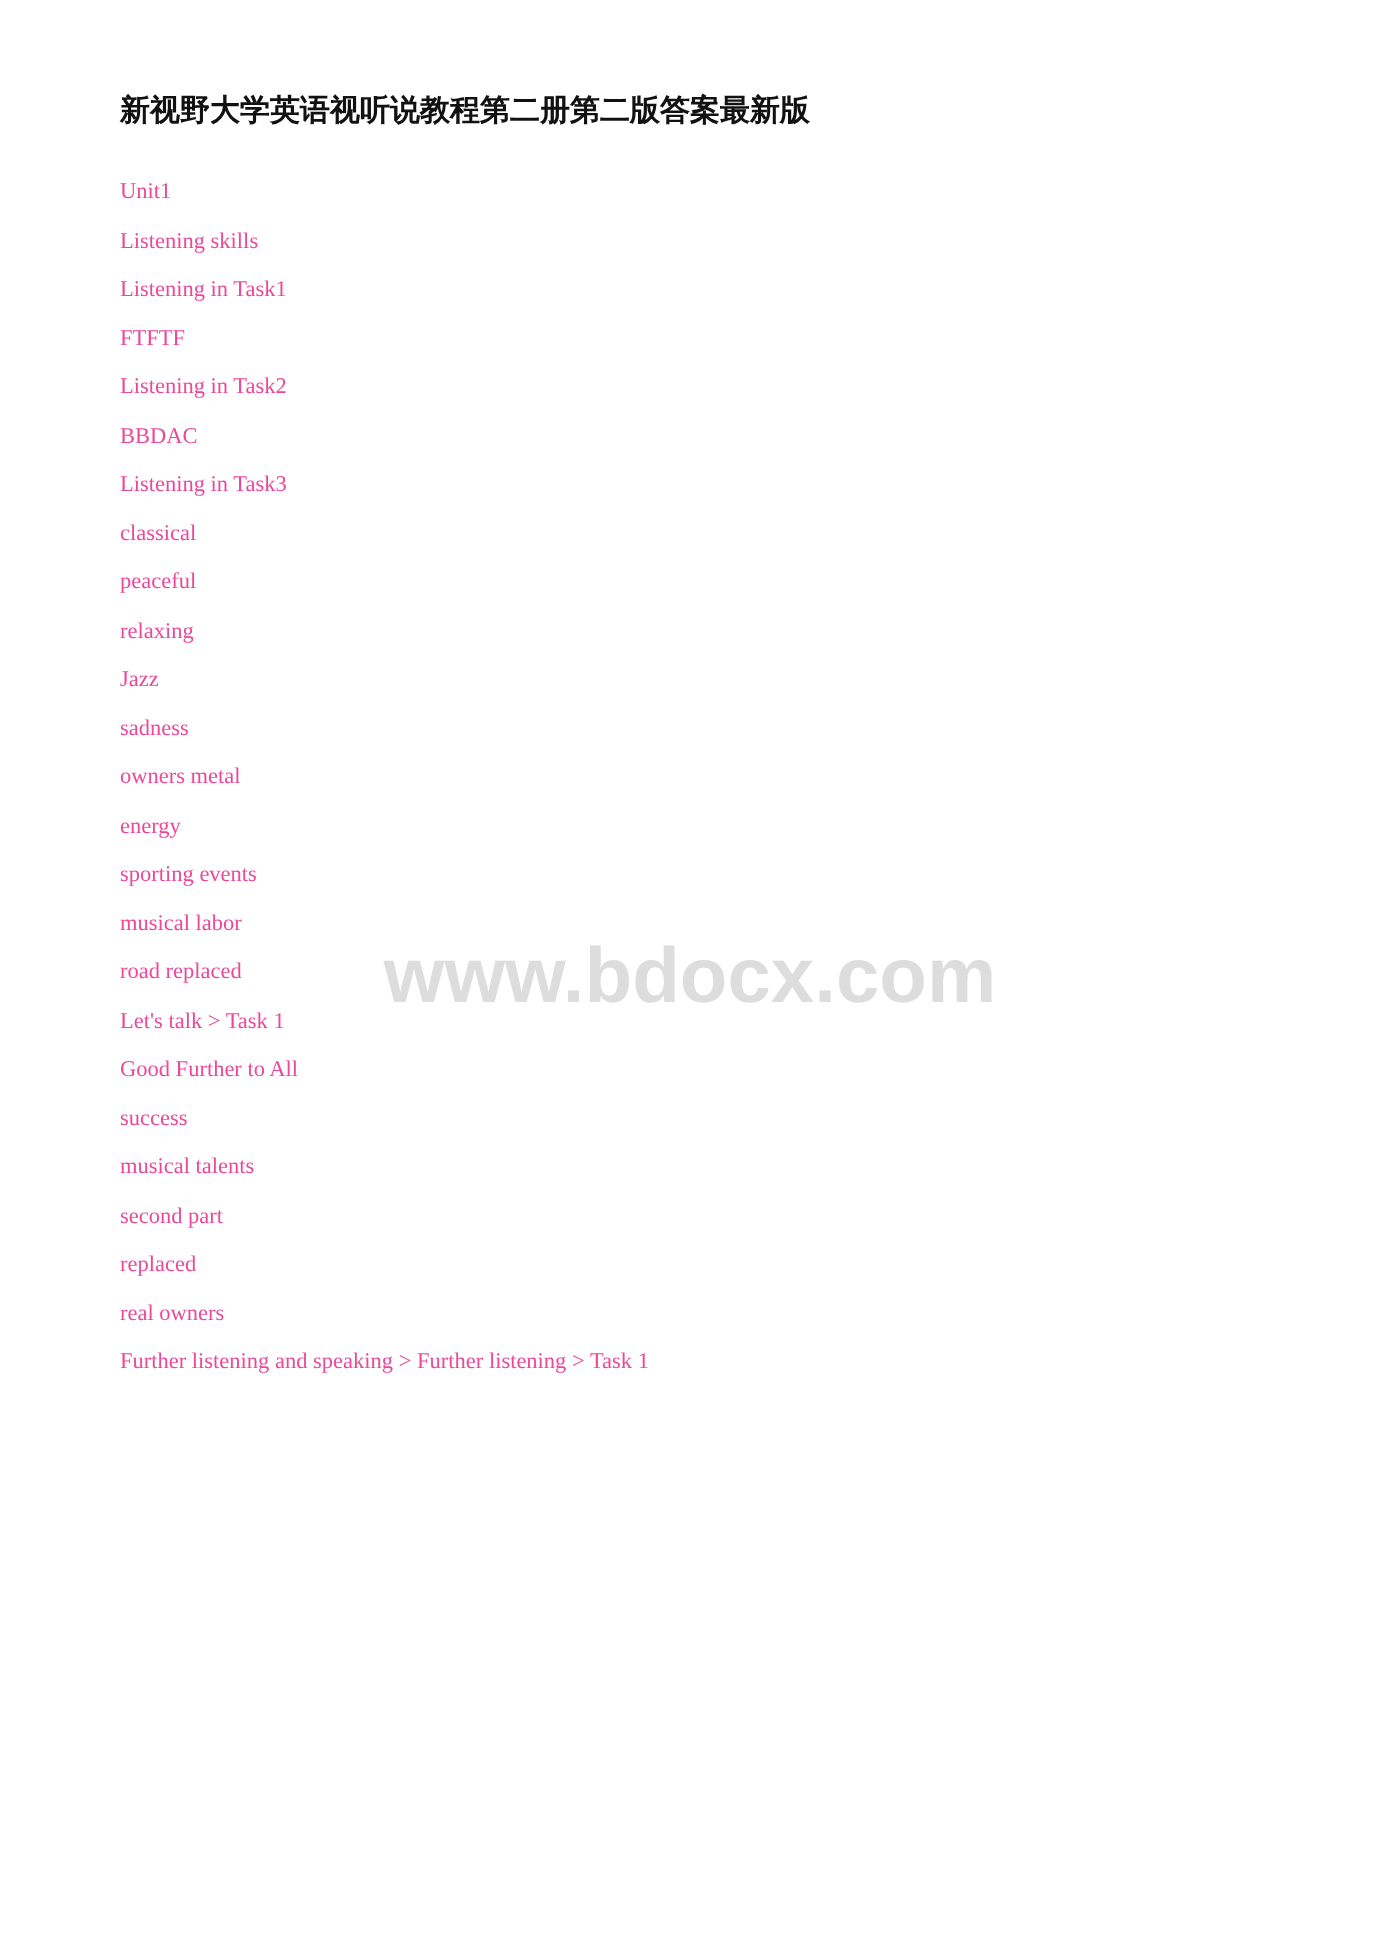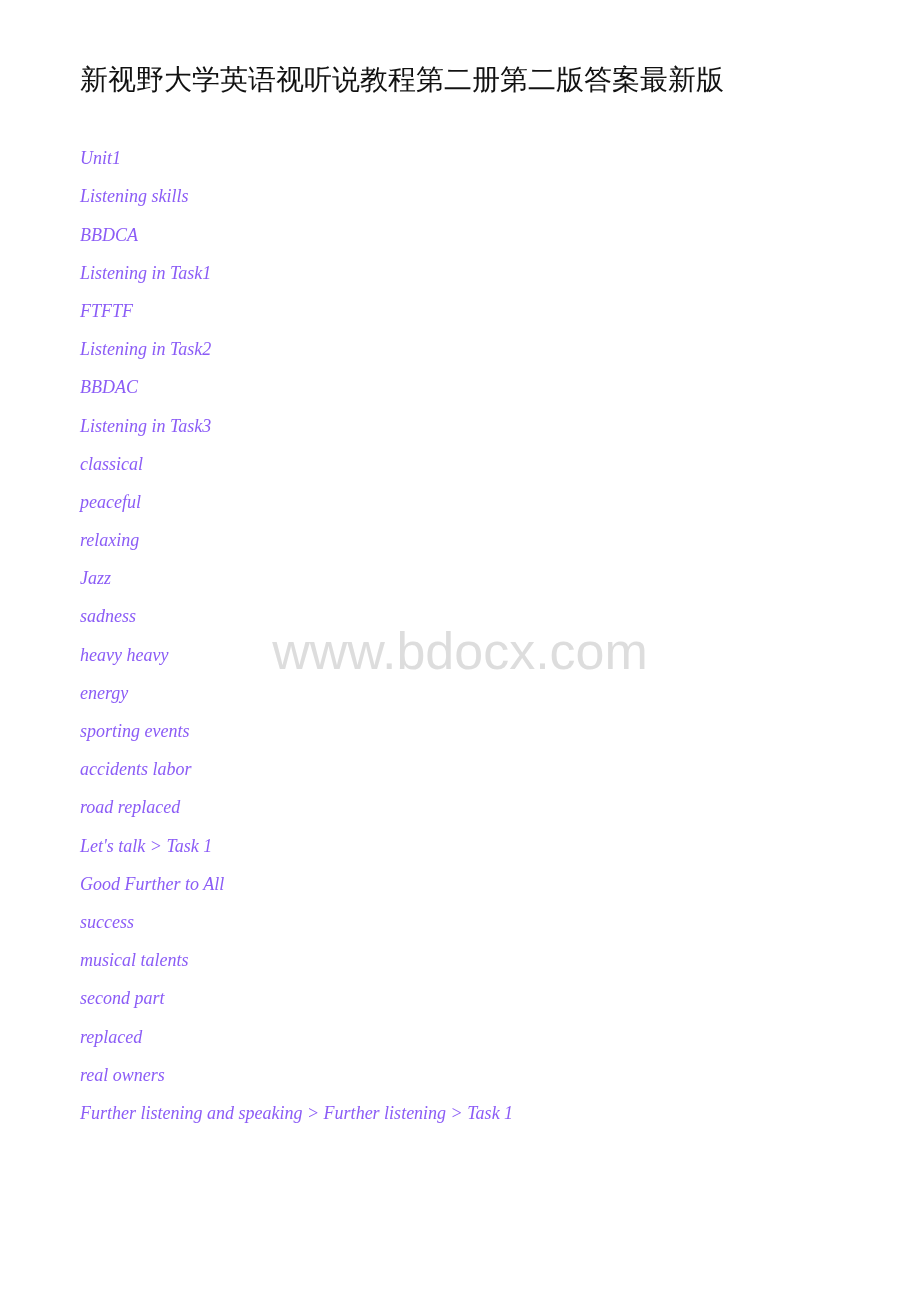--- a/index.html
+++ b/index.html
@@ -12,81 +12,79 @@
       background: #ffffff;
       font-family: "SimSun", "宋体", "Times New Roman", serif;
       color: #1a1a1a;
       width: 920px;
       min-height: 1302px;
       padding: 60px 80px;
       position: relative;
     }
 
     .page-title {
-      font-size: 28px;
-      font-weight: normal;
+      font-size: 20px;
+      font-weight: bold;
       font-family: "SimHei", "黑体", sans-serif;
       color: #111111;
-      margin-bottom: 40px;
+      margin-bottom: 24px;
       line-height: 1.4;
     }
 
     .content-list {
       list-style: none;
       padding: 0;
       margin: 0;
     }
 
     .content-list li {
-      font-size: 18px;
+      font-size: 15px;
       line-height: 1.9;
-      color: #8b5cf6;
+      color: #ec4899;
       padding: 2px 0;
-      font-style: italic;
     }
 
     .watermark {
       position: absolute;
       top: 50%;
       left: 50%;
       transform: translate(-50%, -50%);
       font-size: 52px;
       color: rgba(180, 180, 180, 0.45);
       white-space: nowrap;
       pointer-events: none;
       z-index: 10;
       font-family: Arial, sans-serif;
-      font-weight: normal;
+      font-weight: bold;
     }
   </style>
 </head>
 <body>
 
 <div class="watermark">www.bdocx.com</div>
 
 <h1 class="page-title">新视野大学英语视听说教程第二册第二版答案最新版</h1>
 
 <ul class="content-list" id="content-list">
 <li>Unit1</li>
     <li>Listening skills</li>
-    <li>BBDCA</li>
     <li>Listening  in Task1</li>
     <li>FTFTF</li>
     <li>Listening  in Task2</li>
     <li>BBDAC</li>
     <li>Listening  in Task3</li>
     <li>classical</li>
     <li>peaceful</li>
     <li>relaxing</li>
     <li>Jazz</li>
     <li>sadness</li>
-    <li>heavy heavy</li>
+    <li>owners metal</li>
     <li>energy</li>
     <li>sporting events</li>
-    <li>accidents labor</li>
+    <li>musical labor</li>
     <li>road replaced</li>
     <li>Let's talk &gt; Task 1</li>
     <li>Good Further to All</li>
     <li>success</li>
     <li>musical talents</li>
     <li>second part</li>
     <li>replaced</li>
     <li>real owners</li>
     <li>Further listening and speaking &gt; Further listening &gt; Task 1</li>
   </ul>

